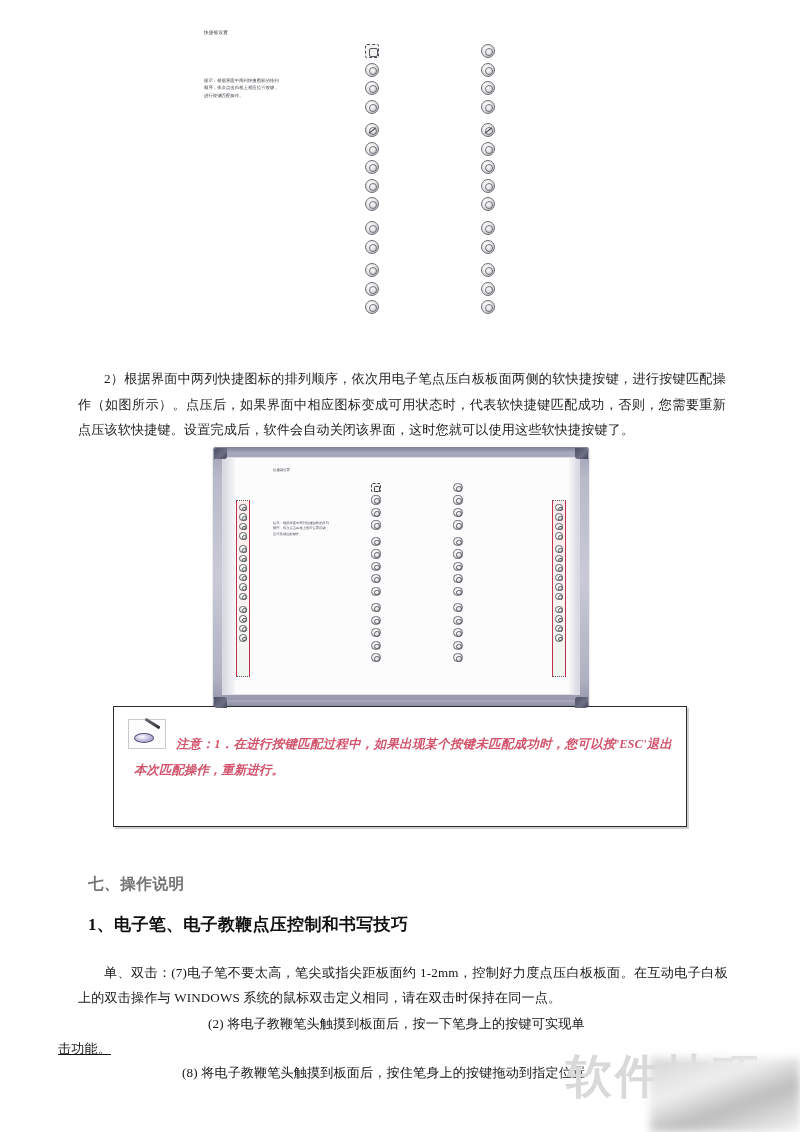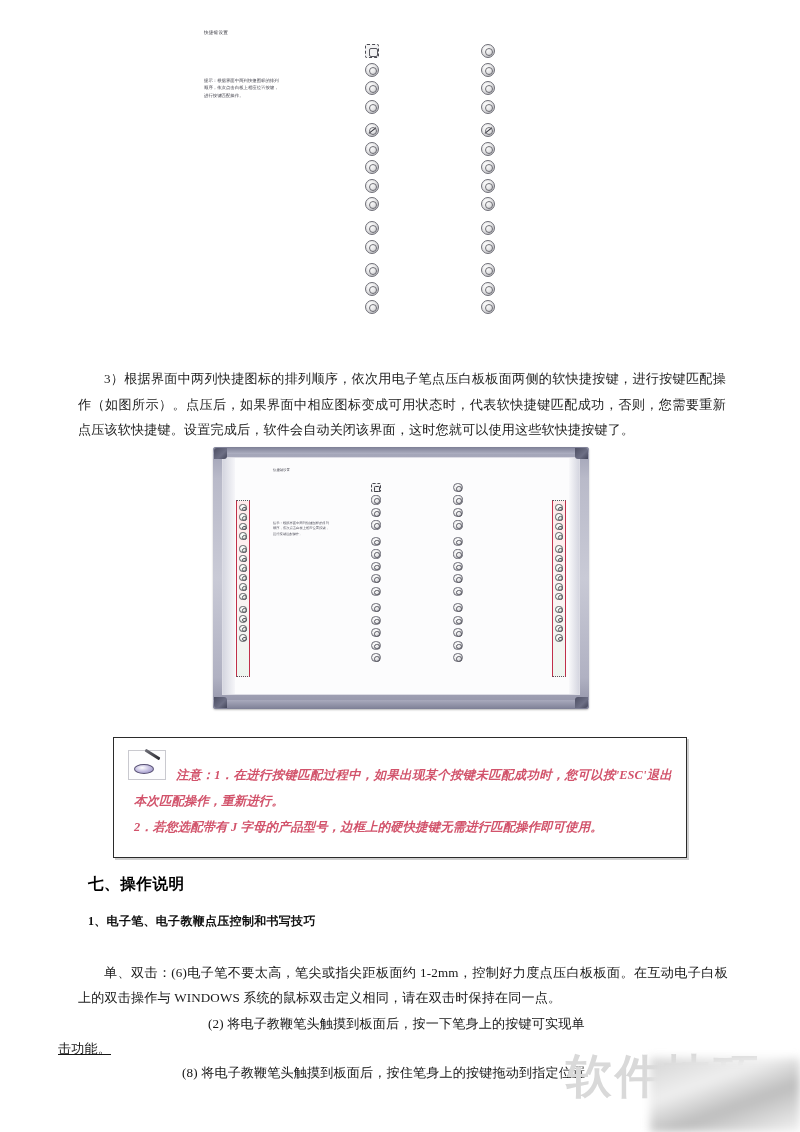--- a/index.html
+++ b/index.html
@@ -232,21 +232,21 @@
     width: 2.6px; height: 2.6px;
     border-radius: 50%;
     border: 0.7px solid #5c5c64;
   }
   .kicon.first { margin-top: 3px; }
   .kicon.gap { margin-bottom: 5.5px; }
 
   
   .note-box {
     position: absolute;
-    left: 113px; top: 737px;
+    left: 113px; top: 706px;
     width: 574px; height: 121px;
     border: 1.1px solid #2b2b2b;
     background: #ffffff;
     box-shadow: 2px 2px 0 0 #cfcfcf;
   }
   .note-pen {
     position: absolute;
     left: 14px; top: 12px;
     width: 38px; height: 30px;
     border: 1px solid #c9c9cf;
@@ -282,27 +282,27 @@
   }
   .note-line1 { text-indent: 42px; }
   .note-line3 { text-indent: 0; }
 
   
   .h-section {
     position: absolute;
     left: 88px; top: 874px;
     font-size: 15.6px;
     font-weight: bold;
-    color: #000000;
+    color: #737373;
     letter-spacing: 0.5px;
   }
   .h-sub {
     position: absolute;
     left: 88px; top: 913px;
-    font-size: 12px;
+    font-size: 17px;
     font-weight: bold;
     color: #101010;
     letter-spacing: 0.3px;
   }
   .body-blk {
     position: absolute;
     width: 650px;
     font-size: 13.1px;
     line-height: 25.4px;
     color: #161616;
@@ -372,21 +372,21 @@
     <div class="sicon"></div>
     <div class="sicon gap"></div>
     <div class="sicon"></div>
     <div class="sicon gap"></div>
     <div class="sicon"></div>
     <div class="sicon"></div>
     <div class="sicon"></div>
   </div>
 </div>
 
-<div class="para-2">3）根据界面中两列快捷图标的排列顺序，依次用电子笔点压白板板面两侧的软快捷按键，进行按键匹配操作（如图所示）。点压后，如果界面中相应图标变成可用状态时，代表软快捷键匹配成功，否则，您需要重新点压该软快捷键。设置完成后，软件会自动关闭该界面，这时您就可以使用这些软快捷按键了。</div>
+<div class="para-2">2）根据界面中两列快捷图标的排列顺序，依次用电子笔点压白板板面两侧的软快捷按键，进行按键匹配操作（如图所示）。点压后，如果界面中相应图标变成可用状态时，代表软快捷键匹配成功，否则，您需要重新点压该软快捷键。设置完成后，软件会自动关闭该界面，这时您就可以使用这些软快捷按键了。</div>
 
 <div class="wb-wrap">
   <div class="wb-frame"></div>
   <div class="wb-corner tl"></div>
   <div class="wb-corner tr"></div>
   <div class="wb-corner bl"></div>
   <div class="wb-corner br"></div>
 
   <div class="wb-surface">
     <div class="wb-shade-l"></div>
@@ -465,29 +465,28 @@
   </div>
 </div>
 
 <div class="note-box">
   <div class="note-pen">
     <div class="saucer"></div>
     <div class="nib"></div>
   </div>
   <div class="note-body">
     <div class="note-line1"><span>注意：</span><span>1．在进行按键匹配过程中，如果出现某个按键未匹配成功时，您可以按'ESC'退出本次匹配操作，重新进行。</span></div>
-    <div class="note-line3">2．若您选配带有 J 字母的产品型号，边框上的硬快捷键无需进行匹配操作即可使用。</div>
   </div>
 </div>
 
 <div class="h-section">七、操作说明</div>
 <div class="h-sub">1、电子笔、电子教鞭点压控制和书写技巧</div>
 
 <div class="body-blk blk-click">
-  <div class="l1">单、双击：(6)电子笔不要太高，笔尖或指尖距板面约 1-2mm，控制好力度点压白板板面。在互动电子白板上的双击操作与 WINDOWS 系统的鼠标双击定义相同，请在双击时保持在同一点。</div>
+  <div class="l1">单、双击：(7)电子笔不要太高，笔尖或指尖距板面约 1-2mm，控制好力度点压白板板面。在互动电子白板上的双击操作与 WINDOWS 系统的鼠标双击定义相同，请在双击时保持在同一点。</div>
 </div>
 <div class="body-blk blk-click2">(2) 将电子教鞭笔头触摸到板面后，按一下笔身上的按键可实现单</div>
 <div class="body-blk blk-click3">击功能。</div>
 
 <div class="body-blk blk-drag">
   <div class="l2">(8) 将电子教鞭笔头触摸到板面后，按住笔身上的按键拖动到指定位置</div>
 </div>
 
 <div class="watermark">软件技巧</div>
 <div class="wm-block"></div>

